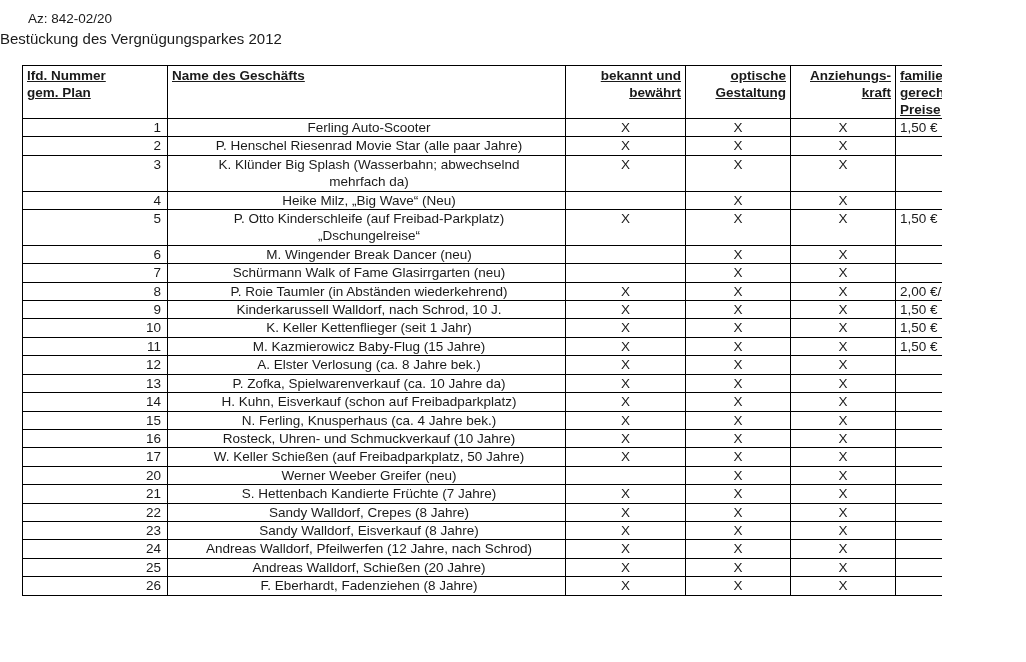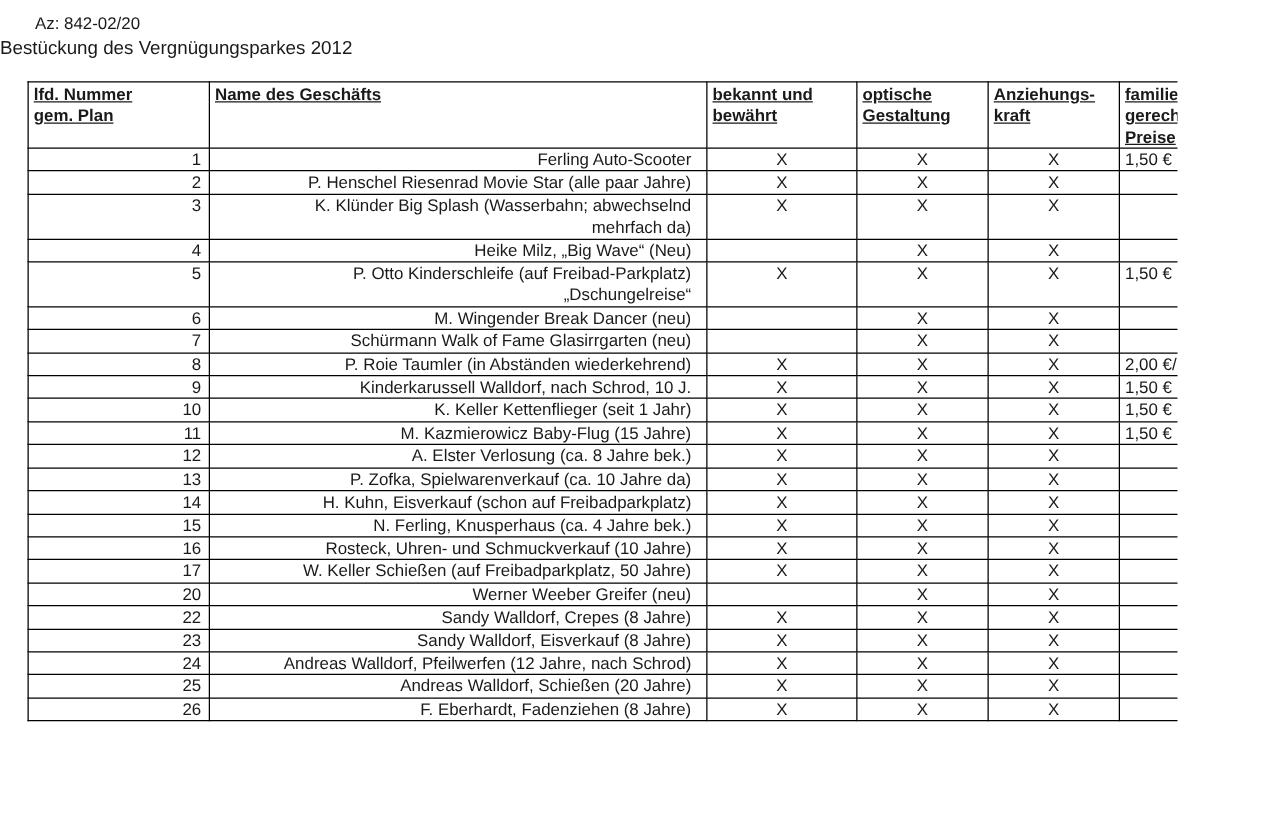--- a/index.html
+++ b/index.html
@@ -50,26 +50,26 @@
     white-space: pre-line;
   }
   .equip th {
     font-weight: bold;
     line-height: 17px;
     padding: 1px 4px 0 4px;
     height: 51px;
     text-align: left;
     text-decoration: underline;
   }
-  .equip th.h-center { text-align: left; }
+  .equip th.h-center { text-align: right; }
   .equip td {
     line-height: 17.4px;
   }
   td.c-num  { text-align: right; padding-right: 6px; }
-  td.c-name { text-align: right;  padding-left: 5px; padding-right: 12px; }
+  td.c-name { text-align: center;  padding-left: 5px; padding-right: 0; }
   td.c-mark { text-align: center; }
   td.c-preis{ text-align: left;  padding-left: 4px; padding-right: 2px; }
 </style>
 </head>
 <body>
 
 <div class="page">
 
   <div class="file-ref">Az: 842-02/20</div>
 
@@ -260,20 +260,28 @@
 
   <tr>
     <td class="c-num">20</td>
     <td class="c-name">Werner Weeber Greifer (neu)</td>
     <td class="c-mark"></td>
     <td class="c-mark">X</td>
     <td class="c-mark">X</td>
     <td class="c-preis"></td>
   </tr>
 
+  <tr>
+    <td class="c-num">21</td>
+    <td class="c-name">S. Hettenbach Kandierte Früchte (7 Jahre)</td>
+    <td class="c-mark">X</td>
+    <td class="c-mark">X</td>
+    <td class="c-mark">X</td>
+    <td class="c-preis"></td>
+  </tr>
 
   <tr>
     <td class="c-num">22</td>
     <td class="c-name">Sandy Walldorf, Crepes (8 Jahre)</td>
     <td class="c-mark">X</td>
     <td class="c-mark">X</td>
     <td class="c-mark">X</td>
     <td class="c-preis"></td>
   </tr>
 

